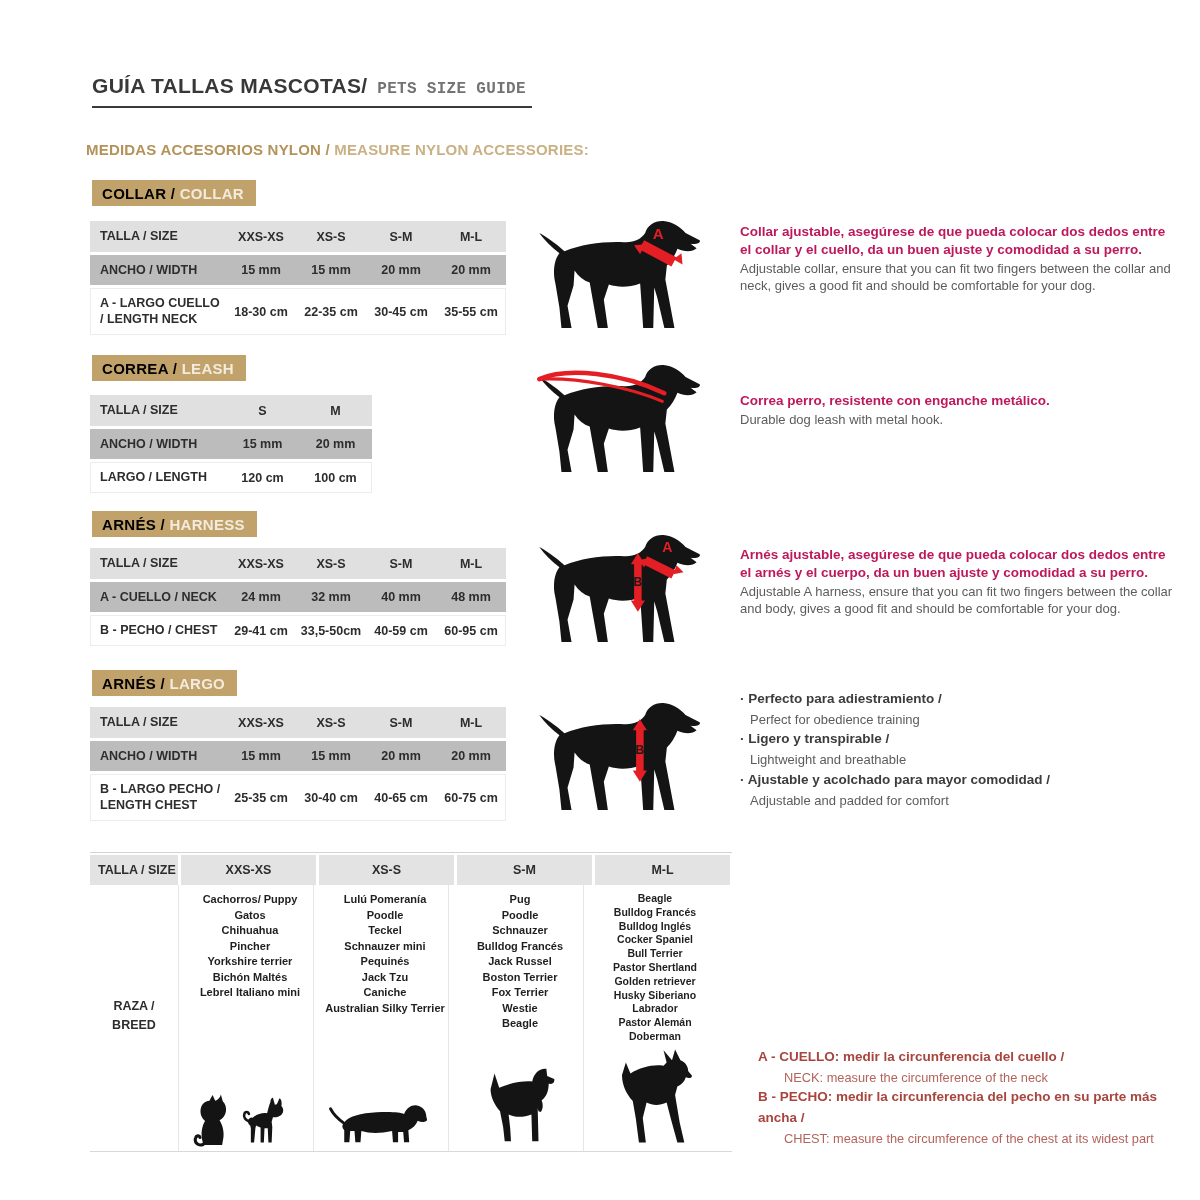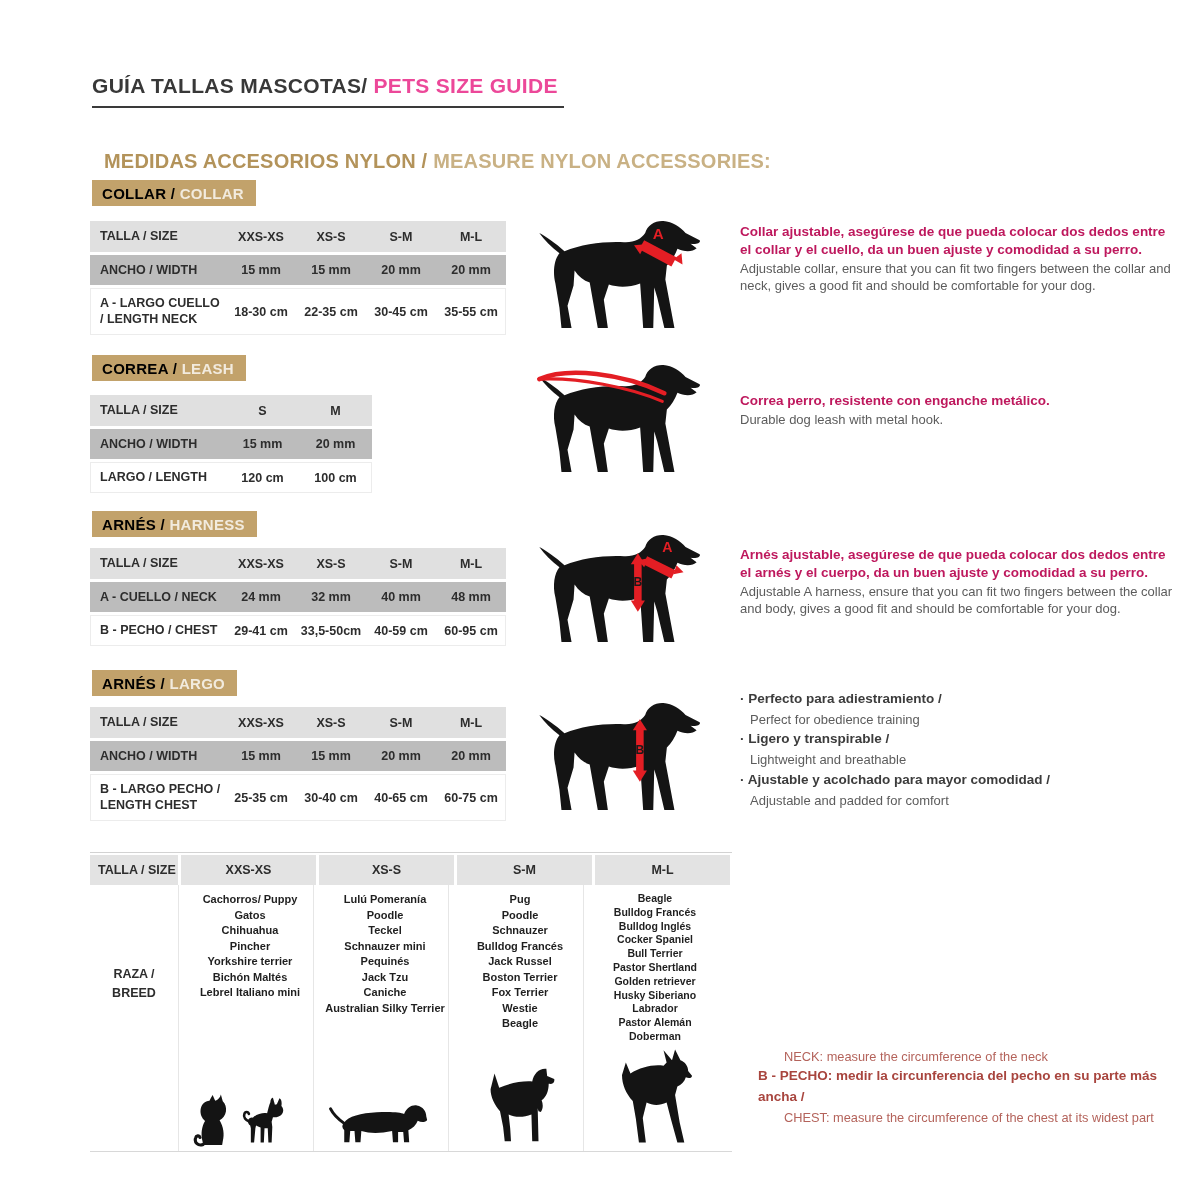--- a/index.html
+++ b/index.html
@@ -2,22 +2,22 @@
 <html><head>
 <meta charset="utf-8">
 <style>
   html,body{margin:0;padding:0;background:#fff;}
   .page{position:relative;width:1200px;height:1200px;background:#fff;overflow:hidden;
         font-family:"Liberation Sans",sans-serif;color:#2d2d2d;}
 
   
   .title-wrap{position:absolute;left:92px;top:74px;border-bottom:2px solid #3a3a3a;padding:0 6px 8px 0;}
   .title-es{font-size:21px;font-weight:bold;color:#383838;letter-spacing:.3px;}
-  .title-en{font-size:21px;font-weight:bold;color:#ec4899;letter-spacing:.3px;}
-  .subtitle{position:absolute;left:104px;top:141px;font-size:20px;margin-top:9px;}
+  .title-en{font-size:16px;font-weight:bold;color:#737373;letter-spacing:.3px;font-family:Liberation Mono, monospace;}
+  .subtitle{position:absolute;left:86px;top:141px;font-size:15px;}
   .subtitle .es{font-weight:bold;color:#b3935a;letter-spacing:.2px;}
   .subtitle .en{font-weight:bold;color:#c9b184;letter-spacing:.2px;}
 
   
   .badge{position:absolute;left:92px;background:#c2a26b;padding:5px 12px 4px 10px;font-size:15px;white-space:nowrap;}
   .badge .es{font-weight:bold;color:#000000;letter-spacing:.3px;}
   .badge .en{font-weight:bold;color:rgba(255,255,255,.78);letter-spacing:.3px;}
 
   
   .size-table{position:absolute;display:flex;flex-direction:column;gap:3px;}
@@ -51,21 +51,21 @@
   .breed-head{display:flex;gap:3px;height:30px;}
   .bh-cell{background:#e3e3e3;display:flex;align-items:center;justify-content:center;
            font-weight:bold;font-size:12.5px;}
   .bh-label{width:88px;justify-content:flex-start;padding-left:8px;box-sizing:border-box;}
   .bh-size{width:135px;}
   .breed-body{display:flex;margin-top:0;border-bottom:1px solid #d8d8d8;height:266px;}
   .bb-cell{position:relative;box-sizing:border-box;border-left:1px solid #e6e6e6;}
   .bb-cell:first-child{border-left:none;}
   .bb-label{width:88px;display:flex;align-items:center;justify-content:center;text-align:center;
             font-weight:bold;font-size:12.5px;line-height:1.5;white-space:pre-line;
-            align-items:flex-start;padding-top:80px;}
+            align-items:flex-start;padding-top:112px;}
   .bb-col{width:135px;padding-top:7px;text-align:center;padding-left:8px;}
   .breed-name{font-weight:bold;font-size:11px;line-height:15.5px;color:#1f1f1f;}
   .bb-col.ml .breed-name{font-size:10.5px;line-height:13.8px;}
   .sil{position:absolute;bottom:2px;}
   .sil svg{display:block;}
 
   
   .notes{position:absolute;left:758px;top:1047px;width:440px;}
   .note-es{font-weight:bold;font-size:13.5px;line-height:1.55;color:#a8453e;}
   .note-en{font-size:12.8px;line-height:1.5;color:#b4635b;margin-left:26px;}
@@ -335,18 +335,19 @@
           <div class="sil" style="left:18px">
           <svg width="100" height="102" viewBox="0 0 130 132">
             <path fill="#141414" d="M26,36 L31,20 L37,34 C50,26 66,22 80,24 L84,20 L80,4 L91,17 L95,3 L102,17 C108,19 112,25 112,31 L117,37 C117,40 113,41 109,39 C107,45 103,49 98,51 L95,62 L101,98 L107,124 L98,124 L90,95 L84,72 C75,76 66,76 58,72 L53,92 L57,124 L48,124 L44,93 L40,70 C31,60 26,48 26,36 Z"></path>
           </svg>
         </div>
       </div>
     </div>
   </div>
 
   <div class="notes">
+      <div class="note-es">A - CUELLO: medir la circunferencia del cuello /</div>
       <div class="note-en">NECK: measure the circumference of the neck</div>
       <div class="note-es">B - PECHO: medir la circunferencia del pecho en su parte más ancha /</div>
       <div class="note-en">CHEST: measure the circumference of the chest at its widest part</div>
     </div>
 
 </div>
 
 </body></html>

